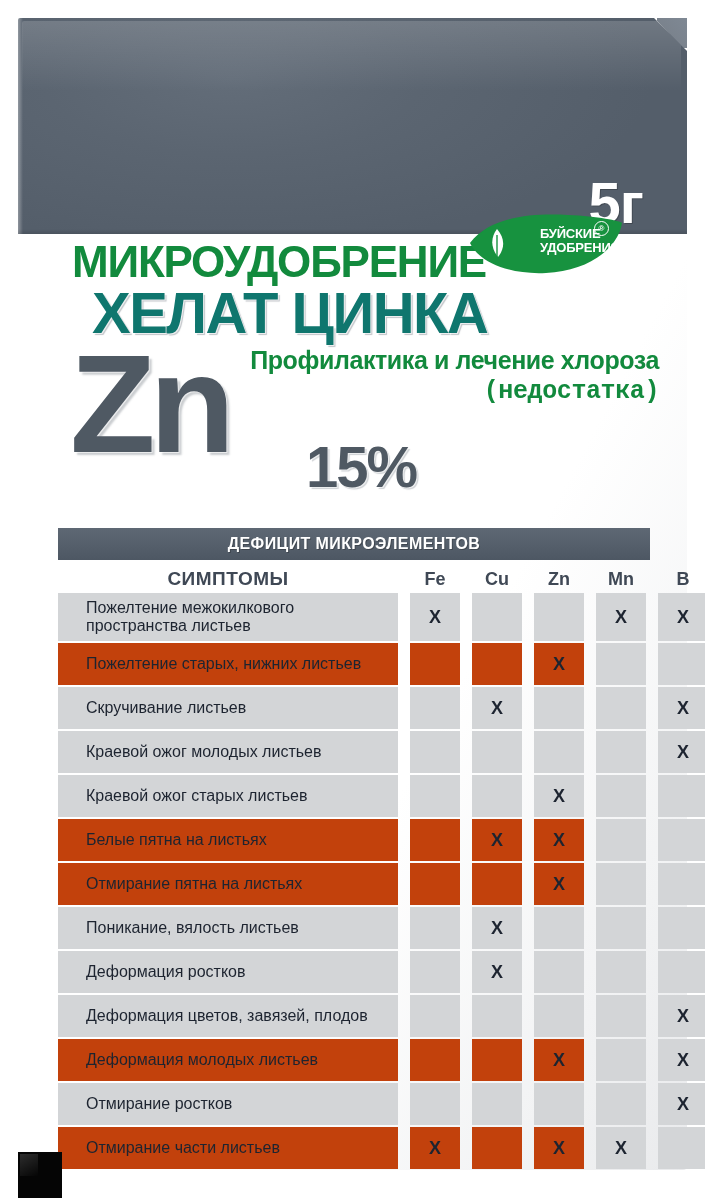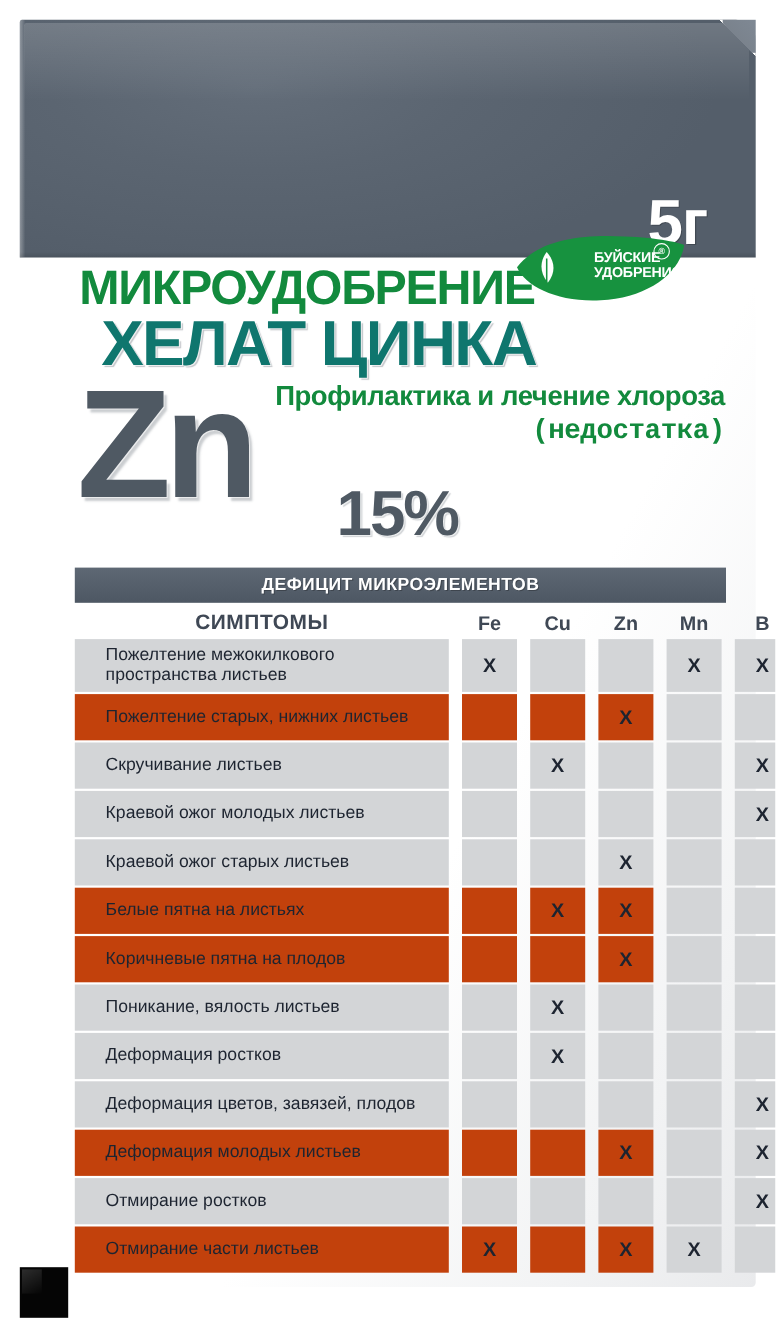--- a/index.html
+++ b/index.html
@@ -195,23 +195,22 @@
     border:1.4px solid #ffffff;
     color:#ffffff;font-size:8px;font-weight:bold;
     display:flex;align-items:center;justify-content:center;
     line-height:1;
   }
 
   
   .table-wrap {
     position: absolute;
     left: 58px;
-    top: 516px;
+    top: 528px;
     width: 592px;
-    margin-left: 10px;
   }
 
   .table-banner {
     height: 32px;
     background: linear-gradient(180deg,#5e6874 0%,#4d5763 100%);
     color: #ffffff;
     font-size: 16px;
     font-weight: bold;
     letter-spacing: 0.4px;
     display: flex;
@@ -392,21 +391,21 @@
         </div>
         <div class="grid-row">
           <div class="cell cell-label yellow">Белые пятна на листьях</div>
           <div class="cell cell-mark yellow"></div>
           <div class="cell cell-mark yellow">X</div>
           <div class="cell cell-mark yellow">X</div>
           <div class="cell cell-mark"></div>
           <div class="cell cell-mark"></div>
         </div>
         <div class="grid-row">
-          <div class="cell cell-label yellow">Коричневые пятна на плодов</div>
+          <div class="cell cell-label yellow">Отмирание пятна на листьях</div>
           <div class="cell cell-mark yellow"></div>
           <div class="cell cell-mark yellow"></div>
           <div class="cell cell-mark yellow">X</div>
           <div class="cell cell-mark"></div>
           <div class="cell cell-mark"></div>
         </div>
         <div class="grid-row">
           <div class="cell cell-label">Поникание, вялость листьев</div>
           <div class="cell cell-mark"></div>
           <div class="cell cell-mark">X</div>

